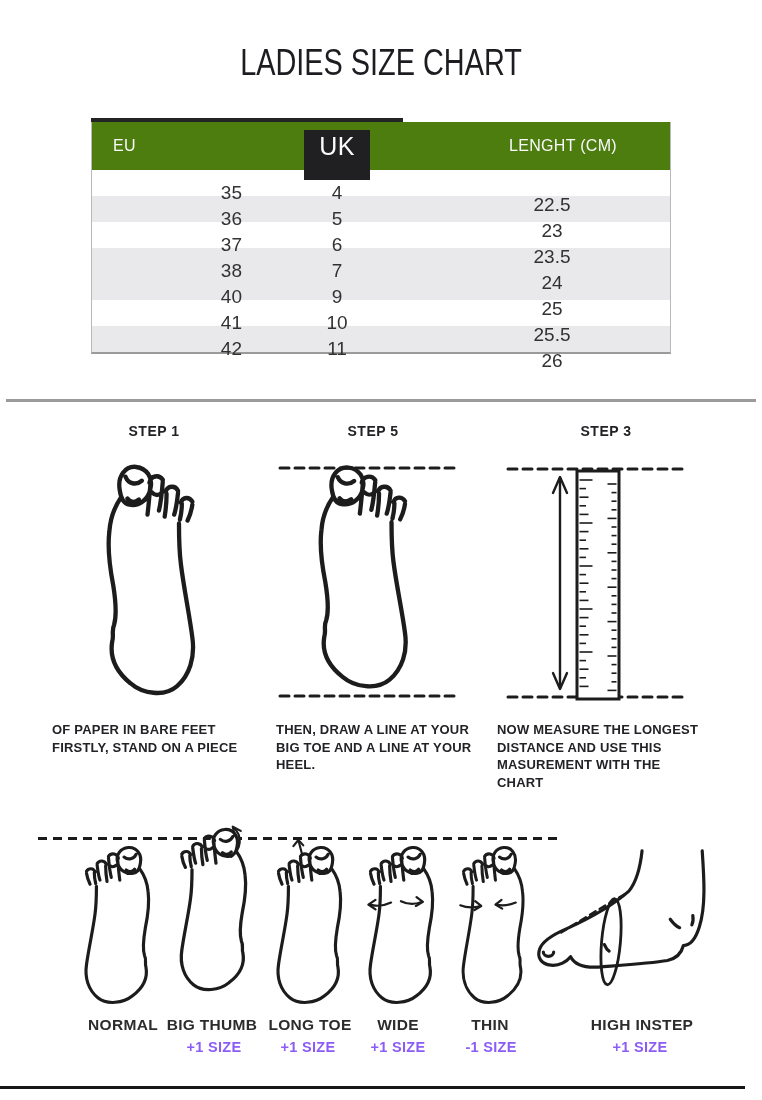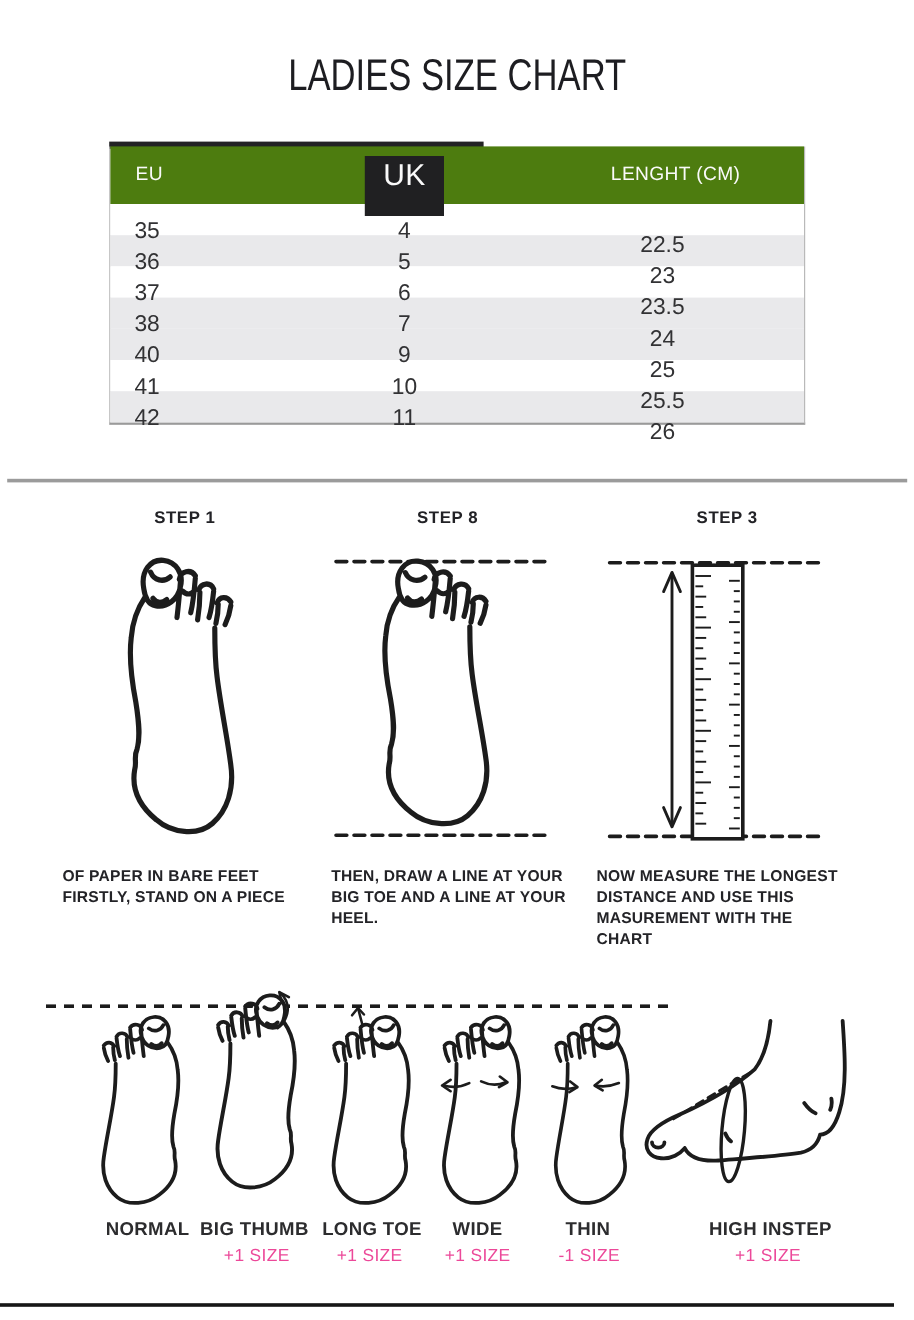--- a/index.html
+++ b/index.html
@@ -14,41 +14,41 @@
   .size-table{position:absolute;left:91px;top:122px;width:580px;
               border-left:1px solid #b9b9b9;border-right:1px solid #b9b9b9;border-bottom:2px solid #9a9a9a;box-sizing:border-box;}
   .header-notch{position:absolute;left:91px;top:118px;width:312px;height:6px;background:#232325;}
   .thead{display:grid;grid-template-columns:150px 190px 240px;height:48px;background:#4d7c0f;color:#fafafa;align-items:center;position:relative;}
   .thead .hcell{font-size:16px;letter-spacing:.3px;}
   .h-eu{padding-left:21px;}
   .h-uk{justify-self:center;}
   .uk-box{background:#202022;font-size:25px;padding:2px 15px 20px 15px;}
   .h-len{justify-self:center;padding-left:22px;font-size:16px;}
   .trow{display:grid;grid-template-columns:150px 190px 240px;height:26px;align-items:center;background:#ffffff;
-        color:#323234;font-size:19px;}
+        color:#323234;font-size:19px;text-align:right;}
   .trow.alt{background:#e9e9eb;}
   .tcell.c0{padding-left:20px;}
   .tcell.c1{justify-self:center;}
   .tcell.c2{justify-self:center;margin-top:24px;}
 
   
   .divider{position:absolute;left:6px;top:399px;width:750px;height:3px;background:#9b9b9b;}
   .bottom-line{position:absolute;left:0;top:1086px;width:745px;height:3px;background:#161616;}
 
   
   .step-label{position:absolute;top:423px;transform:translateX(-50%);font-weight:700;font-size:14px;color:#222226;letter-spacing:.5px;white-space:nowrap;}
   .step-desc{position:absolute;top:721px;font-weight:700;font-size:13px;line-height:17.5px;color:#232327;letter-spacing:.2px;}
 
   
   .dashline{position:absolute;left:38px;top:837px;width:522px;height:3px;
             background:repeating-linear-gradient(90deg,#1b1b1b 0 9px,transparent 9px 15px);}
 
   
   .ft-label{position:absolute;top:1016px;transform:translateX(-50%);font-weight:700;font-size:15.5px;color:#2c2c2e;white-space:nowrap;letter-spacing:.3px;}
-  .ft-note{position:absolute;top:1039px;transform:translateX(-50%);font-weight:400;font-size:14.5px;color:#ec4899;white-space:nowrap;letter-spacing:.3px;}
+  .ft-note{position:absolute;top:1039px;transform:translateX(-50%);font-weight:700;font-size:14.5px;color:#8b5cf6;white-space:nowrap;letter-spacing:.3px;}
 
   svg{position:absolute;overflow:visible;}
   .sketch{stroke:#1c1c1c;fill:none;stroke-linecap:round;stroke-linejoin:round;}
   #ruler-ticks line{stroke:#1c1c1c;stroke-width:1.6;}
 </style>
 </head>
 <body>
 
 <svg width="0" height="0" style="position:absolute" aria-hidden="true">
   <defs>
@@ -109,21 +109,21 @@
         <div class="tcell c0">42</div>
         <div class="tcell c1">11</div>
         <div class="tcell c2">26</div>
       </div>
     </div>
 </div>
 
 <div class="divider"></div>
 
 <div class="step-label" style="left:154px">STEP 1</div>
-<div class="step-label" style="left:373px">STEP 8</div>
+<div class="step-label" style="left:373px">STEP 5</div>
 <div class="step-label" style="left:606px">STEP 3</div>
 
 <svg style="left:96px;top:456px" width="124" height="248" viewBox="0 0 130 250" preserveAspectRatio="none">
   <use href="#foot-shape"></use>
 </svg>
 
 <svg style="left:272px;top:456px" width="192" height="248" viewBox="0 0 192 248" preserveAspectRatio="none">
   <path class="sketch" stroke-width="3" stroke-dasharray="9 6" d="M8,12 H186"></path>
   <path class="sketch" stroke-width="3" stroke-dasharray="9 6" d="M8,240 H186"></path>
   <use href="#foot-shape" transform="translate(36,1) scale(0.96)"></use>

